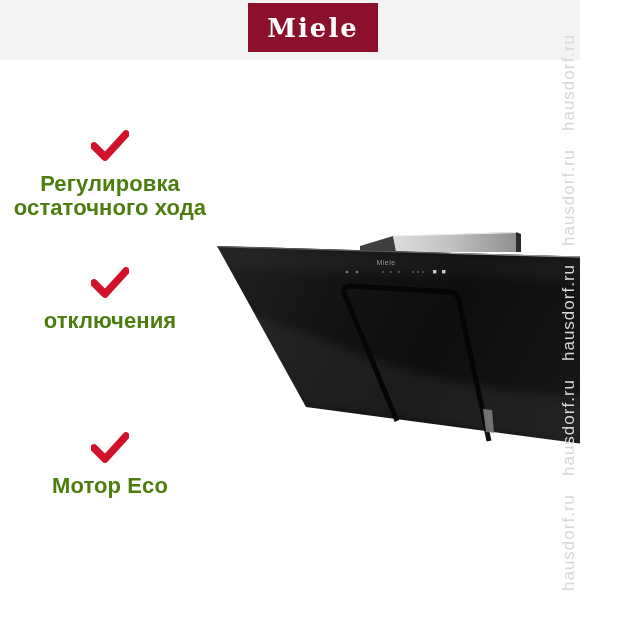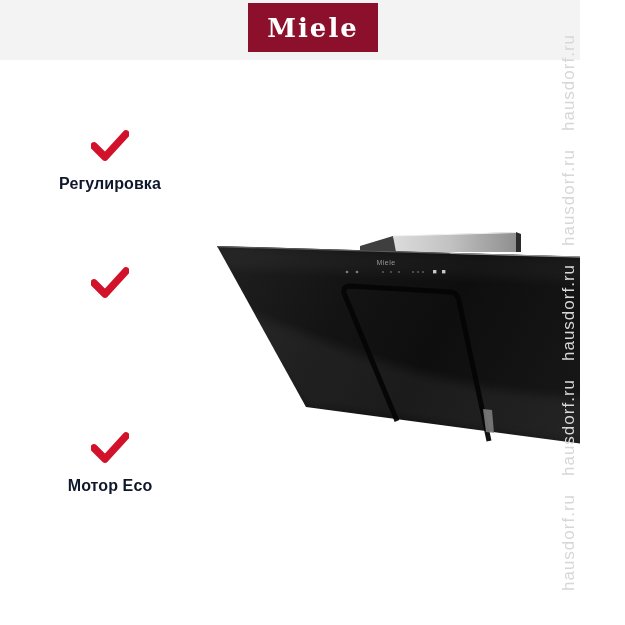--- a/index.html
+++ b/index.html
@@ -19,21 +19,21 @@
     font-family:"DejaVu Serif",serif;font-weight:700;font-size:26px;
     color:#ffffff;letter-spacing:2px;line-height:1;
   }
   
   .feature{
     position:absolute;left:5px;width:210px;text-align:center;
   }
   .check{display:block;margin:0 auto 10px auto;width:38px;height:32px;}
   .check polyline{fill:none;stroke:#d2112b;stroke-width:7.5;stroke-linecap:round;stroke-linejoin:round;}
   .feature-text{
-    font-size:16px;font-weight:600;color:#0f172a;line-height:24px;letter-spacing:0.1px;
+    font-size:22px;font-weight:600;color:#4d7c0f;line-height:24px;letter-spacing:0.1px;
   }
   .f1{top:130px;}
   .f2{top:267px;}
   .f3{top:432px;}
   
   .product{position:absolute;left:0;top:0;width:625px;height:625px;}
   
   .watermark{
     position:absolute;top:0;right:22px;width:625px;height:22px;
     transform-origin:top right;transform:rotate(-90deg);
@@ -51,28 +51,30 @@
       <span class="brand-text">Miele</span>
     </div>
   </div>
 
   <div class="feature f1">
     <svg class="check" viewBox="0 0 38 32">
       <polyline points="3,16 14,27 35,4"></polyline>
     </svg>
     <div class="feature-text">
       <div>Регулировка</div>
+      <div>остаточного хода</div>
     </div>
   </div>
 
   <div class="feature f2">
     <svg class="check" viewBox="0 0 38 32">
       <polyline points="3,16 14,27 35,4"></polyline>
     </svg>
     <div class="feature-text">
+      <div>отключения</div>
     </div>
   </div>
 
   <div class="feature f3">
     <svg class="check" viewBox="0 0 38 32">
       <polyline points="3,16 14,27 35,4"></polyline>
     </svg>
     <div class="feature-text">
       <div>Мотор Eco</div>
     </div>

